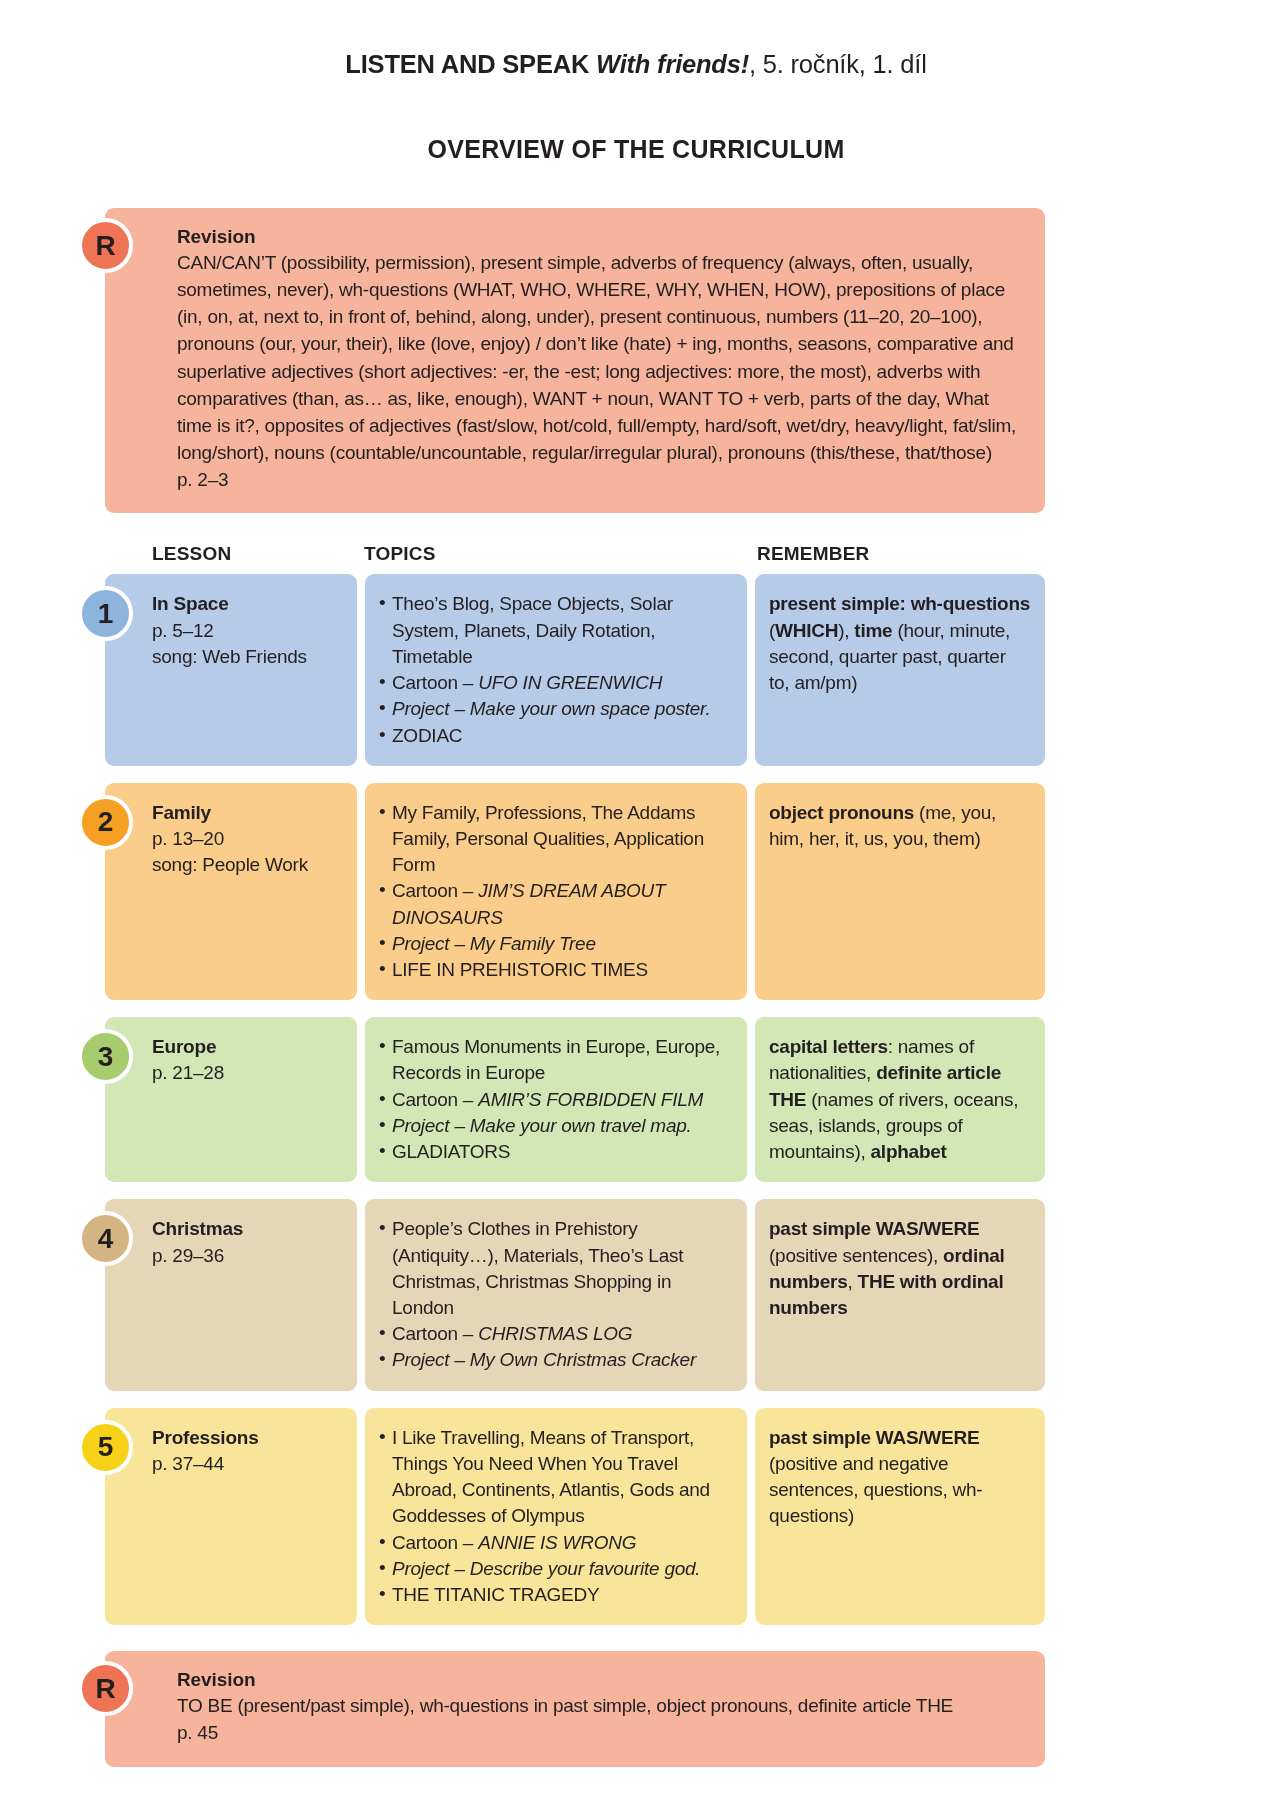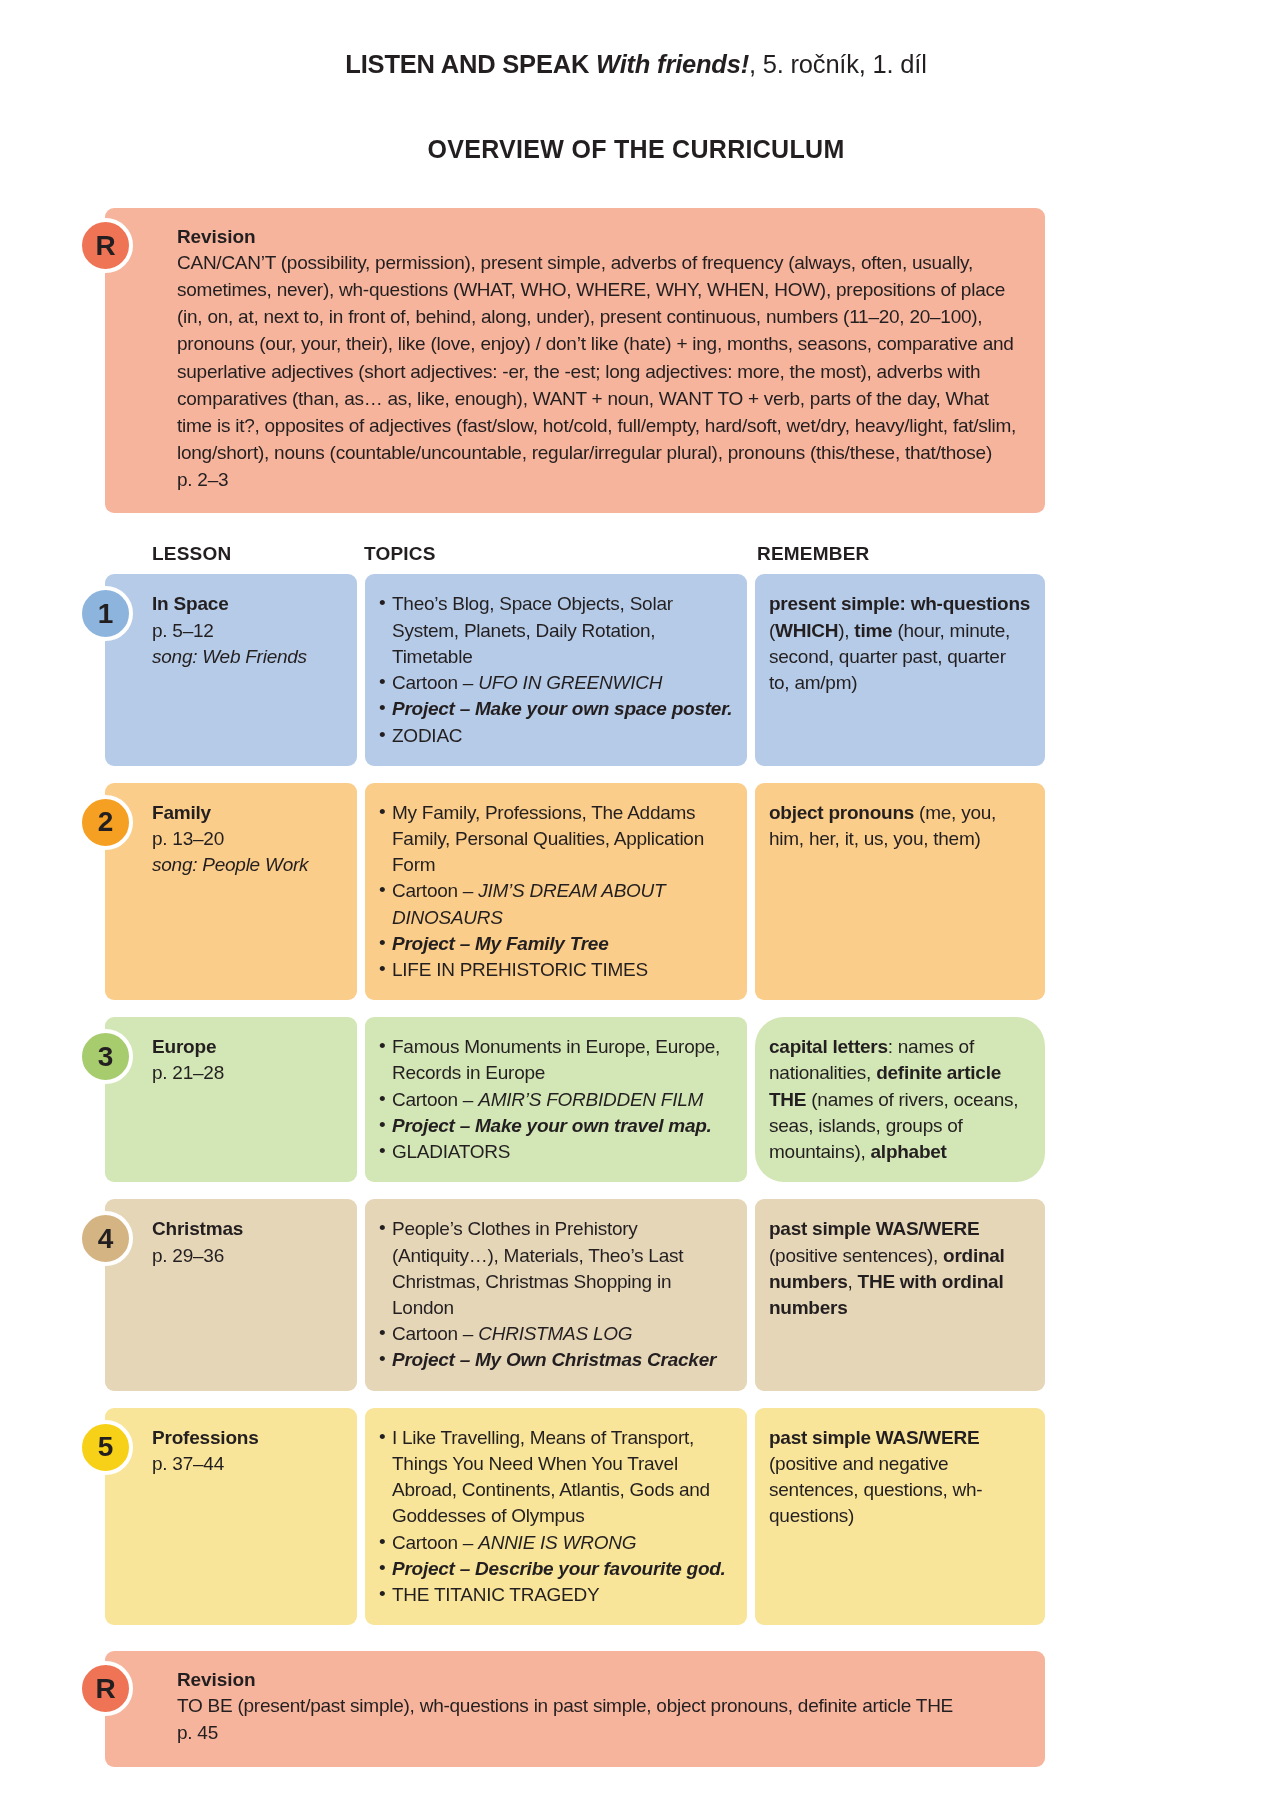--- a/index.html
+++ b/index.html
@@ -160,36 +160,36 @@
     border-radius: 9px;
     margin-left: 8px;
   }
 
   .lesson-name {
     font-weight: bold;
     font-size: 19px;
     letter-spacing: -0.2px;
   }
   .lesson-pages { font-size: 19px; }
-  .lesson-song { font-style: italic; font-size: 19px; }
+  .lesson-song { font-size: 19px; }
 
   ul.topic-list { list-style: none; }
   ul.topic-list li {
     position: relative;
     padding-left: 13px;
     margin-bottom: 0px;
   }
   ul.topic-list li::before {
     content: "•";
     position: absolute;
     left: 0;
     top: -1px;
   }
   .ital { font-style: italic; }
-  .bi { font-style: italic; font-weight: bold; margin-top: 32px; }
+  .bi { font-style: italic; font-weight: normal; margin-top: 32px; }
 </style>
 </head>
 <body>
 
 <div class="page">
 
   <div class="doc-title">
     <span>LISTEN AND SPEAK </span><span class="italic-part">With friends!</span><span class="reg-part">, 5. ročník, 1. díl</span>
   </div>
 
@@ -250,21 +250,21 @@
           <div class="lesson-pages">p. 21–28</div>
         </div>
         <div class="cell cell-topics" style="background: rgb(211, 230, 181);">
           <ul class="topic-list">
             <li>Famous Monuments in Europe, Europe, Records in Europe</li>
             <li>Cartoon – <span class="ital">AMIR’S FORBIDDEN FILM</span></li>
             <li><span class="bi">Project – Make your own travel map.</span></li>
             <li>GLADIATORS</li>
           </ul>
         </div>
-        <div class="cell cell-remember" style="background: rgb(211, 230, 181); border-radius: 29px;"><b>capital letters</b>: names of nationalities, <b>definite article THE</b> (names of rivers, oceans, seas, islands, groups of mountains), <b>alphabet</b></div>
+        <div class="cell cell-remember" style="background: rgb(211, 230, 181);"><b>capital letters</b>: names of nationalities, <b>definite article THE</b> (names of rivers, oceans, seas, islands, groups of mountains), <b>alphabet</b></div>
       </div>
       <div class="lesson-row">
         <div class="num-badge" style="background: rgb(212, 180, 131);">4</div>
         <div class="cell cell-lesson" style="background: rgb(230, 214, 184);">
           <div class="lesson-name">Christmas</div>
           <div class="lesson-pages">p. 29–36</div>
         </div>
         <div class="cell cell-topics" style="background: rgb(230, 214, 184);">
           <ul class="topic-list">
             <li>People’s Clothes in Prehistory (Antiquity…), Materials, Theo’s Last Christmas, Christmas Shopping in London</li>

